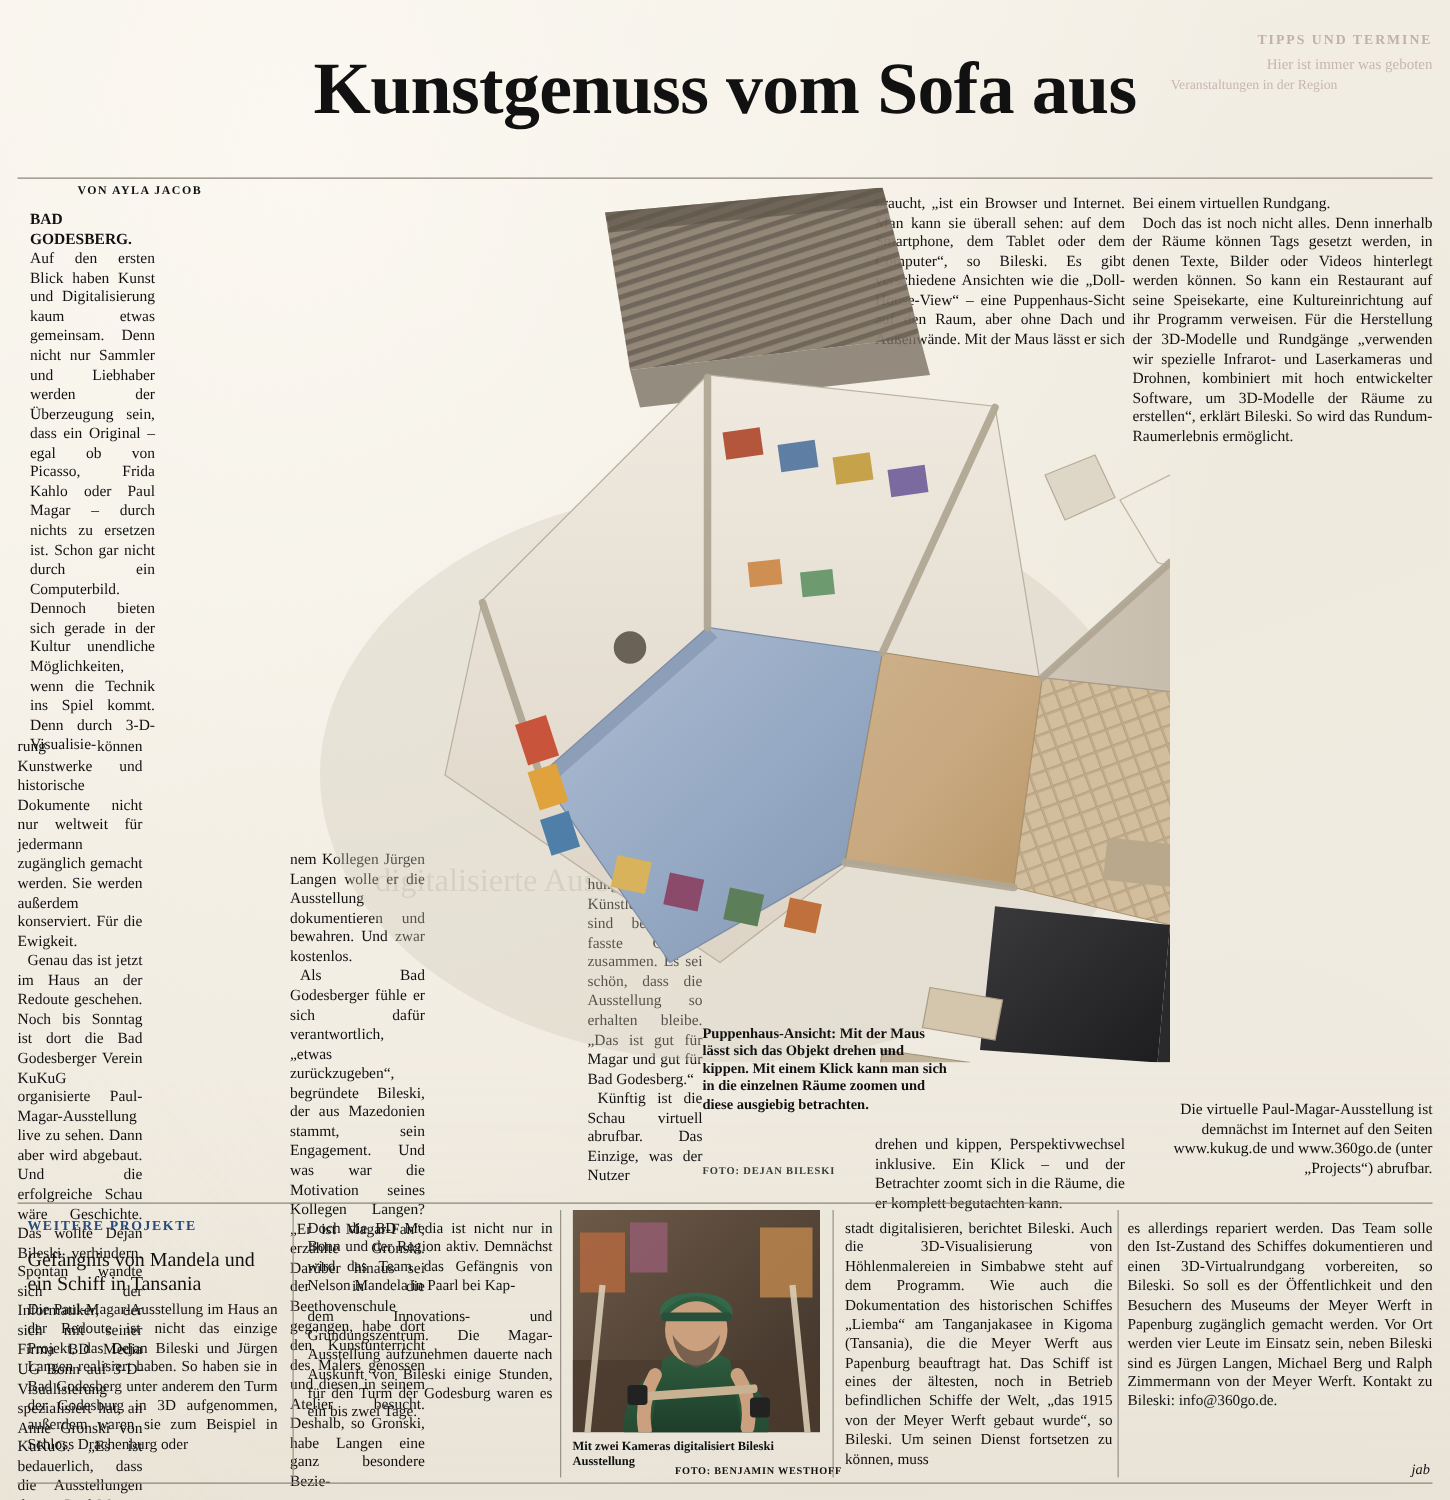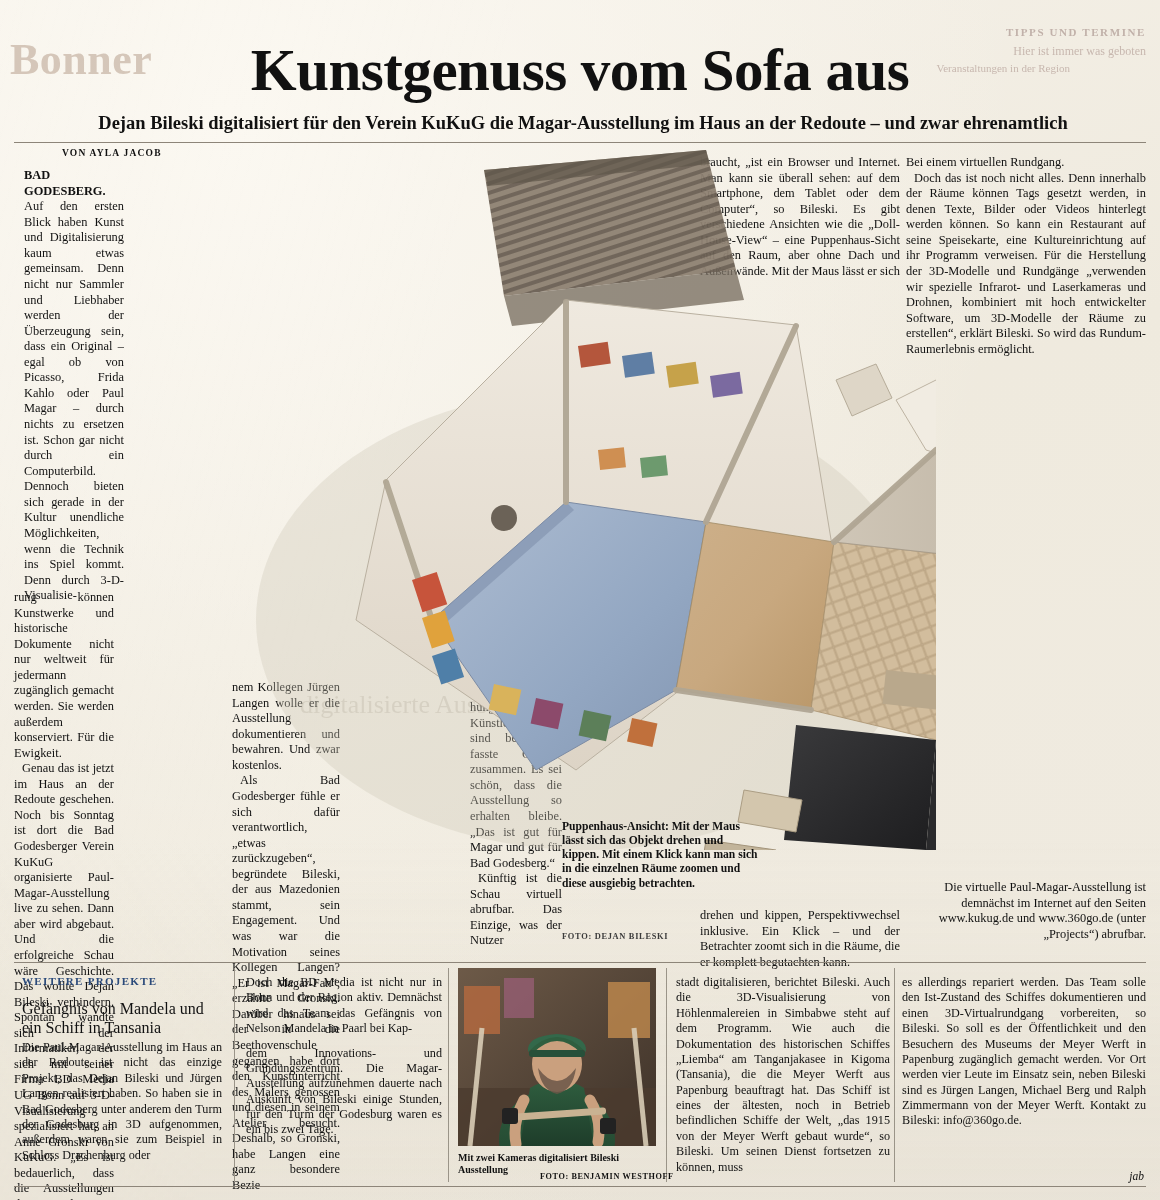--- a/index.html
+++ b/index.html
@@ -276,28 +276,26 @@
     font-size: 11.5px;
     font-style: italic;
   }
 </style>
 </head>
 <body>
 
 <div class="page">
   <div class="scan-tint"></div>
 
-  <div class="ghost ghost-masthead">Bonner</div>
   <div class="ghost ghost-tr">TIPPS UND TERMINE</div>
   <div class="ghost ghost-tr2">Hier ist immer was geboten</div>
   <div class="ghost ghost-tr3">Veranstaltungen in der Region</div>
   <div class="ghost ghost-watermark">digitalisierte Ausstellung</div>
 
   <div class="headline">Kunstgenuss vom Sofa aus</div>
-  <div class="subhead">Dejan Bileski digitalisiert für den Verein KuKuG die Magar-Ausstellung im Haus an der Redoute  – und zwar ehrenamtlich</div>
   <div class="rule-top"></div>
   <div class="byline">VON AYLA JACOB</div>
 
   <div class="col c1">
     <p><span class="lead">BAD GODESBERG.</span><span> Auf den ersten Blick haben Kunst und Digitalisierung kaum etwas gemeinsam. Denn nicht nur Sammler und Liebhaber werden der Überzeugung sein, dass ein Original – egal ob von Picasso, Frida Kahlo oder Paul Magar – durch nichts zu ersetzen ist. Schon gar nicht durch ein Computerbild. Dennoch bieten sich gerade in der Kultur unendliche Möglichkeiten, wenn die Technik ins Spiel kommt. Denn durch 3-D-Visualisie-</span></p>
   </div>
   <div class="col c1b">
     <p>rung können Kunstwerke und historische Dokumente nicht nur weltweit für jedermann zugänglich gemacht werden. Sie werden außerdem konserviert. Für die Ewigkeit.</p>
     <p>Genau das ist jetzt im Haus an der Redoute geschehen. Noch bis Sonntag ist dort die Bad Godesberger Verein KuKuG organisierte Paul-Magar-Ausstellung live zu sehen. Dann aber wird abgebaut. Und die erfolgreiche Schau wäre Geschichte. Das wollte Dejan Bileski verhindern. Spontan wandte sich der Informatiker, der sich mit seiner Firma BD Media UG Bonn auf 3-D-Visualisierung spezialisiert hat, an Anne Gronski von KuKuG. „Es ist bedauerlich, dass die Ausstellungen des Paul-Magar-Festjahres in wenigen Tagen Ge-</p>
   </div>

